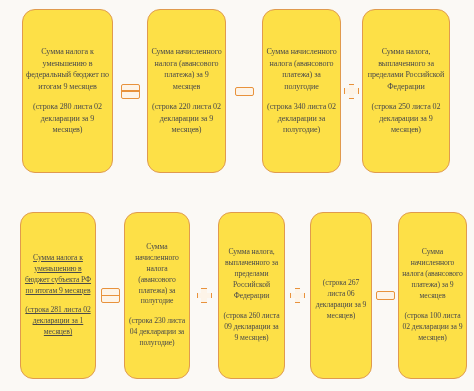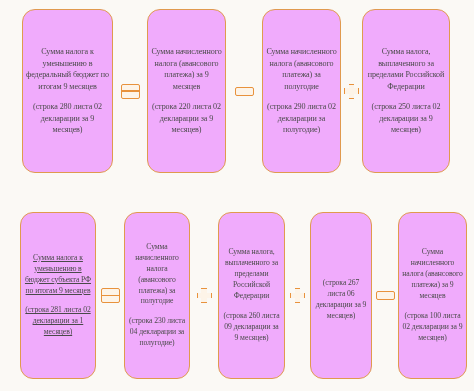--- a/index.html
+++ b/index.html
@@ -31,21 +31,21 @@
     align-items: stretch;
   }
 
   #row-1 { top: 9px;   height: 164px; }
   #row-2 { top: 212px; height: 167px; }
 
   .box {
     box-sizing: border-box;
     border: 1.2px solid #e09a4e;
     border-radius: 13px;
-    background: #f0abfc;
+    background: #fde047;
     display: flex;
     flex-direction: column;
     align-items: center;
     justify-content: center;
     padding: 4px 3px;
     text-align: center;
   }
 
   .box-para {
     line-height: 1.42;
@@ -186,21 +186,21 @@
       <div class="box-para">Сумма начисленного налога (авансового платежа) за 9 месяцев</div>
       <div class="box-para second">(строка 220 листа 02 декларации за 9 месяцев)</div>
     </div>
 
     <div class="conn c2">
       <span class="op-minus"></span>
     </div>
 
     <div class="box b3">
       <div class="box-para">Сумма начисленного налога (авансового платежа) за полугодие</div>
-      <div class="box-para second">(строка 290 листа 02 декларации за полугодие)</div>
+      <div class="box-para second">(строка 340 листа 02 декларации за полугодие)</div>
     </div>
 
     <div class="conn c3">
       <span class="op-plus">
           <span class="cross-v"></span>
           <span class="cross-h"></span>
         </span>
     </div>
 
     <div class="box b4">

